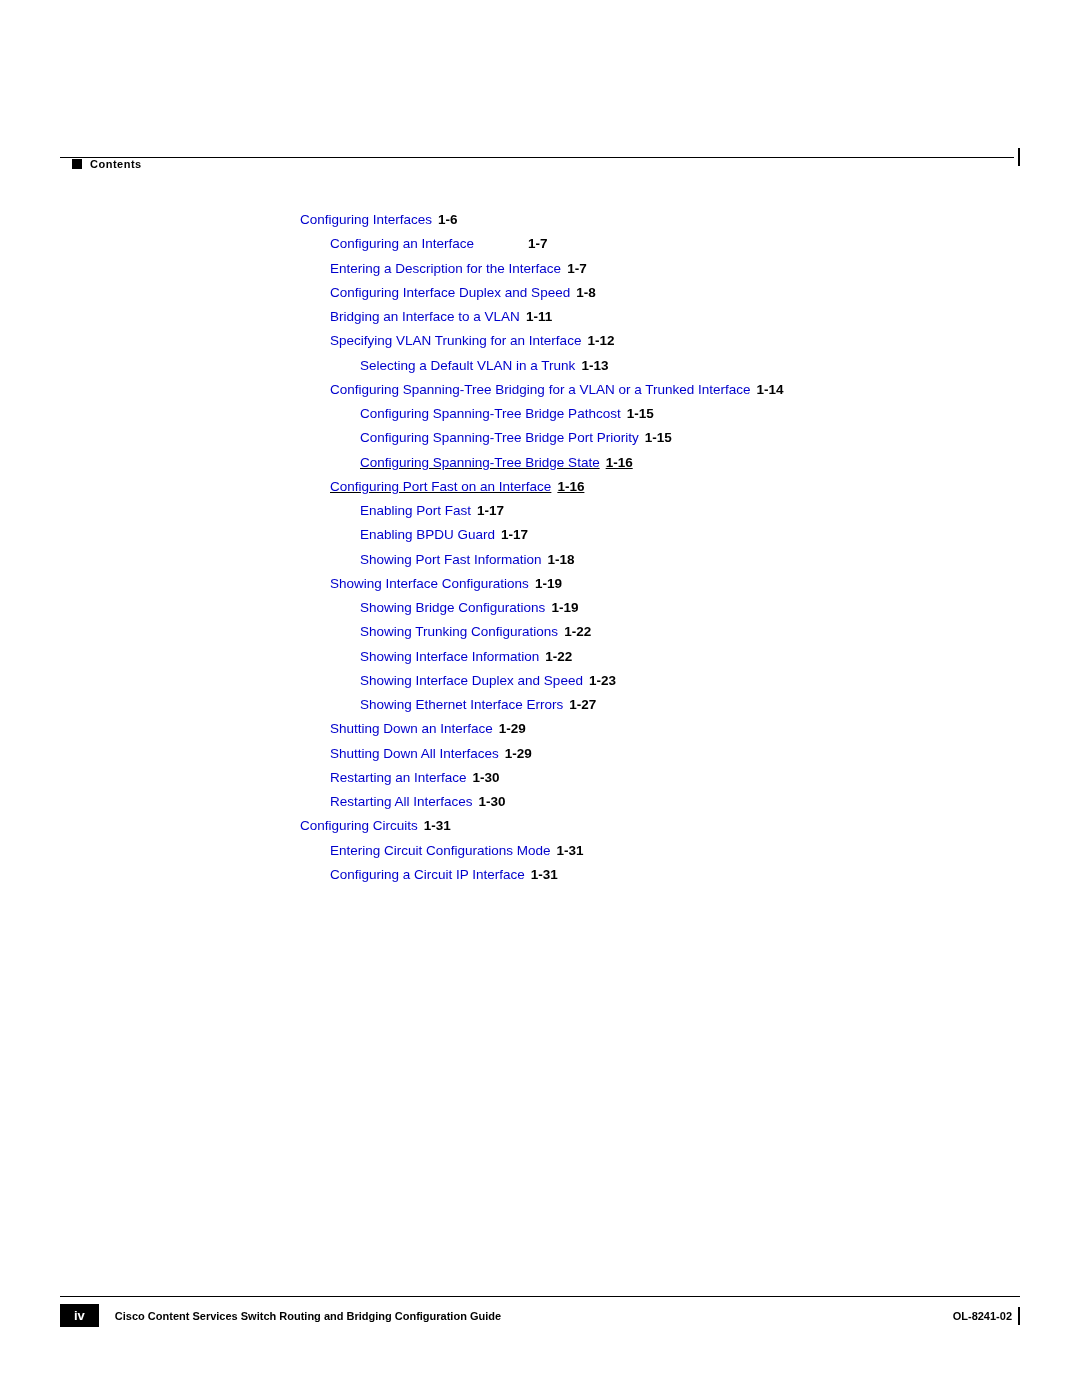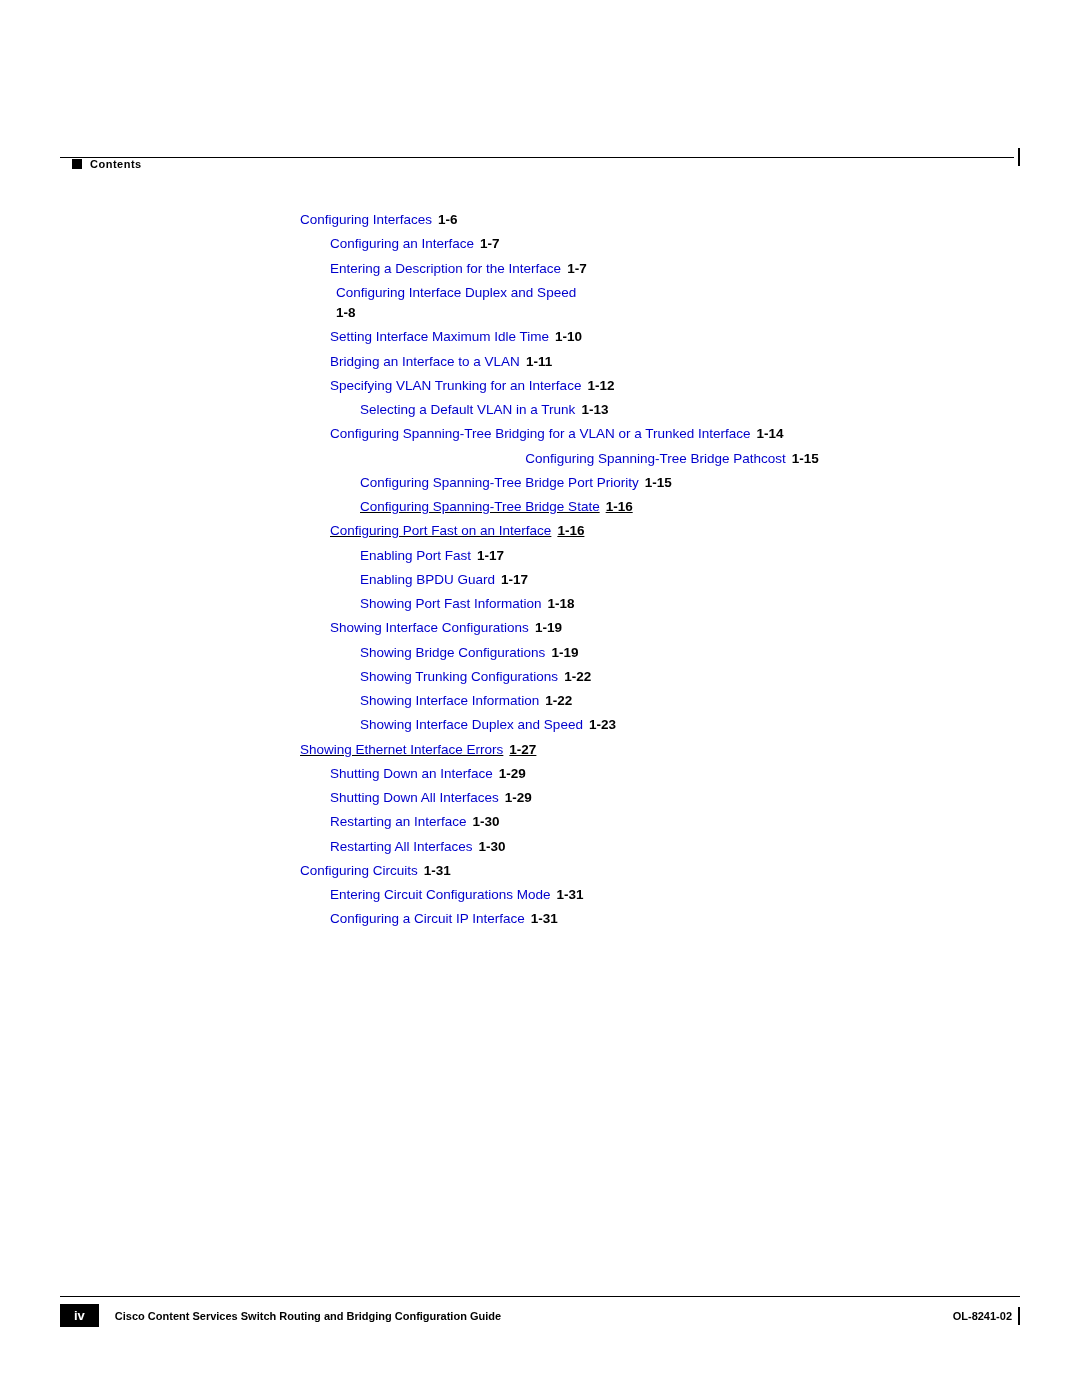--- a/index.html
+++ b/index.html
@@ -173,53 +173,49 @@
   <div class="header-section">
     <div class="header-square"></div>
     <span class="header-label">Contents</span>
   </div>
 
   <div class="toc-content" id="toc-container">
   <div class="toc-entry" style="margin-left: 0px;">
         <a class="toc-link" href="#">Configuring Interfaces</a>
         <span class="toc-page">1-6</span>
       </div>
-      <div class="toc-entry" style="margin-left: 30px;">
+      <div class="toc-entry" style="margin-left: 30px; gap: 48px;">
         <a class="toc-link" href="#">Configuring an Interface</a>
         <span class="toc-page">1-7</span>
       </div>
       <div class="toc-entry" style="margin-left: 30px;">
         <a class="toc-link" href="#">Entering a Description for the Interface</a>
         <span class="toc-page">1-7</span>
       </div>
-      <div class="toc-entry" style="margin-left: 30px; flex-direction: column;">
+      <div class="toc-entry" style="margin-left: 30px;">
         <a class="toc-link" href="#">Configuring Interface Duplex and Speed</a>
         <span class="toc-page">1-8</span>
       </div>
       <div class="toc-entry" style="margin-left: 30px;">
-        <a class="toc-link" href="#">Setting Interface Maximum Idle Time</a>
-        <span class="toc-page">1-10</span>
-      </div>
-      <div class="toc-entry" style="margin-left: 30px;">
         <a class="toc-link" href="#">Bridging an Interface to a VLAN</a>
         <span class="toc-page">1-11</span>
       </div>
       <div class="toc-entry" style="margin-left: 30px;">
         <a class="toc-link" href="#">Specifying VLAN Trunking for an Interface</a>
         <span class="toc-page">1-12</span>
       </div>
       <div class="toc-entry" style="margin-left: 60px;">
         <a class="toc-link" href="#">Selecting a Default VLAN in a Trunk</a>
         <span class="toc-page">1-13</span>
       </div>
       <div class="toc-entry" style="margin-left: 30px;">
         <a class="toc-link" href="#">Configuring Spanning-Tree Bridging for a VLAN or a Trunked Interface</a>
         <span class="toc-page">1-14</span>
       </div>
-      <div class="toc-entry" style="margin-left: 60px; justify-content: center;">
+      <div class="toc-entry" style="margin-left: 60px;">
         <a class="toc-link" href="#">Configuring Spanning-Tree Bridge Pathcost</a>
         <span class="toc-page">1-15</span>
       </div>
       <div class="toc-entry" style="margin-left: 60px;">
         <a class="toc-link" href="#">Configuring Spanning-Tree Bridge Port Priority</a>
         <span class="toc-page">1-15</span>
       </div>
       <div class="toc-entry" style="margin-left: 60px; text-decoration: underline;">
         <a class="toc-link" href="#">Configuring Spanning-Tree Bridge State</a>
         <span class="toc-page">1-16</span>
@@ -253,21 +249,21 @@
         <span class="toc-page">1-22</span>
       </div>
       <div class="toc-entry" style="margin-left: 60px;">
         <a class="toc-link" href="#">Showing Interface Information</a>
         <span class="toc-page">1-22</span>
       </div>
       <div class="toc-entry" style="margin-left: 60px;">
         <a class="toc-link" href="#">Showing Interface Duplex and Speed</a>
         <span class="toc-page">1-23</span>
       </div>
-      <div class="toc-entry" style=" text-decoration: underline;">
+      <div class="toc-entry" style="margin-left: 60px;">
         <a class="toc-link" href="#">Showing Ethernet Interface Errors</a>
         <span class="toc-page">1-27</span>
       </div>
       <div class="toc-entry" style="margin-left: 30px;">
         <a class="toc-link" href="#">Shutting Down an Interface</a>
         <span class="toc-page">1-29</span>
       </div>
       <div class="toc-entry" style="margin-left: 30px;">
         <a class="toc-link" href="#">Shutting Down All Interfaces</a>
         <span class="toc-page">1-29</span>

